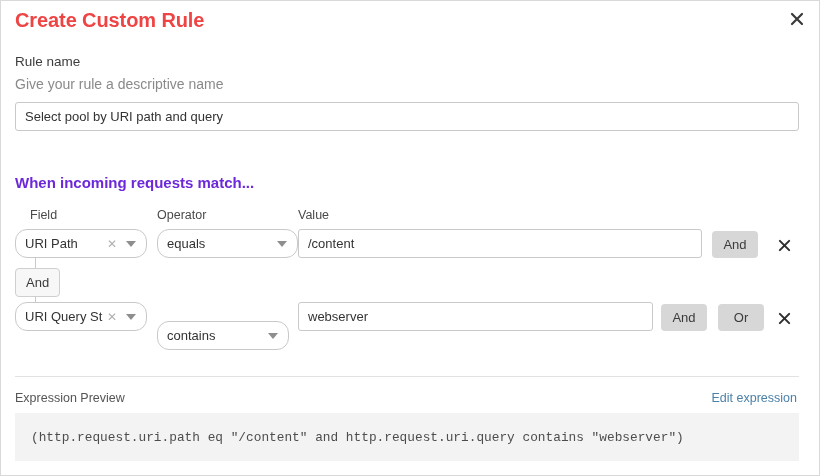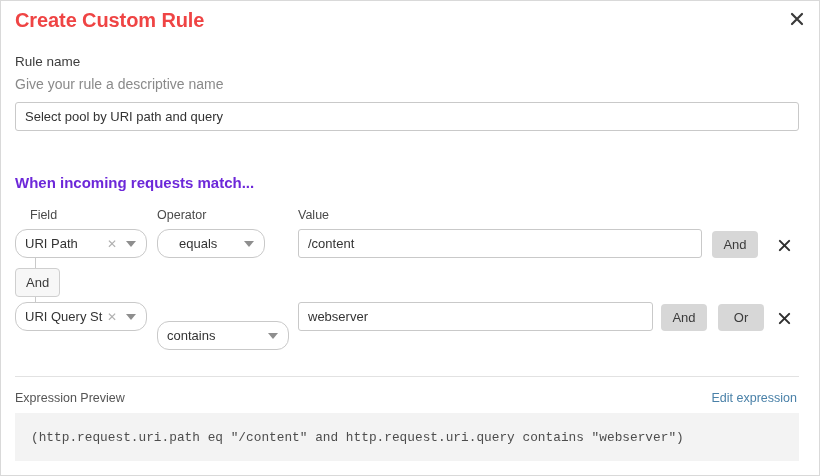--- a/index.html
+++ b/index.html
@@ -122,21 +122,21 @@
   .select .caret {
     flex: 0 0 auto;
     width: 0; height: 0;
     border-left: 5px solid transparent;
     border-right: 5px solid transparent;
     border-top: 6px solid #8e8e8e;
     margin: 0 10px 0 5px;
   }
 
   #field-1 { left: 14px; top: 228px; width: 132px; }
-  #op-1    { left: 156px; top: 228px; width: 108px; padding-left: 12px; }
+  #op-1    { left: 156px; top: 228px; width: 141px; }
   #field-2 { left: 14px; top: 301px; width: 132px; }
   #op-2    { left: 156px; top: 301px; width: 132px; margin-top: 19px; }
 
   #value-1 { left: 297px; top: 228px; width: 404px; }
   #value-2 { left: 297px; top: 301px; width: 355px; }
 
   
   .pill {
     position: absolute;
     box-sizing: border-box;

